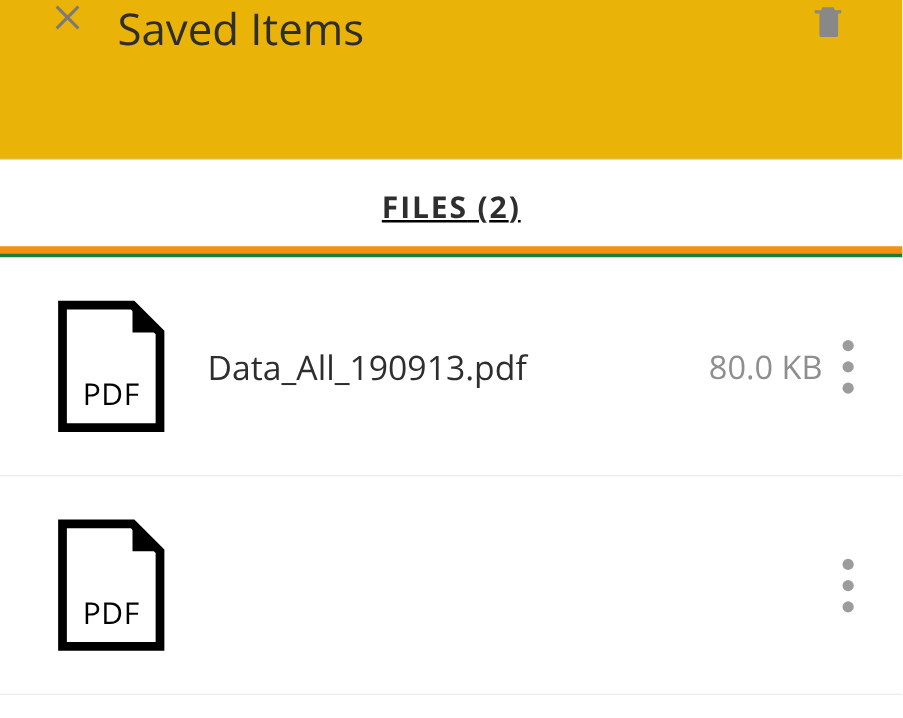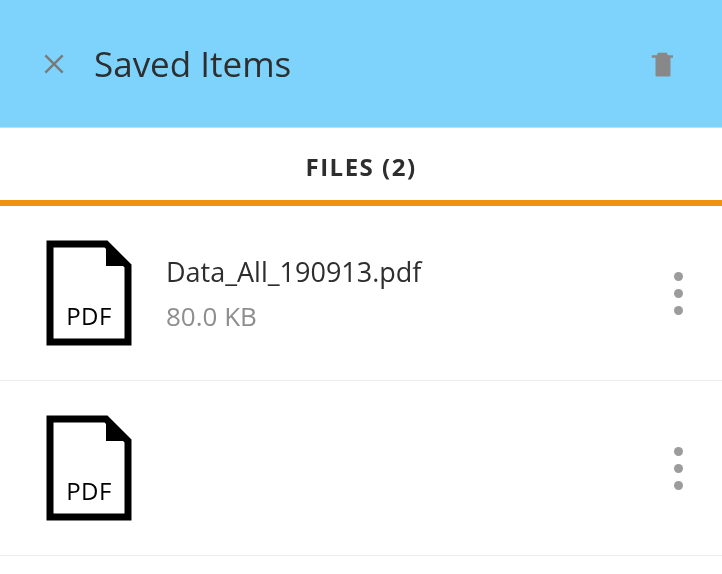--- a/index.html
+++ b/index.html
@@ -4,24 +4,24 @@
   <style>
     * { box-sizing: border-box; margin: 0; padding: 0; }
     body {
       font-family: "Segoe UI", "Open Sans", -apple-system, sans-serif;
       background: #fff;
       width: 722px;
       height: 574px;
       overflow: hidden;
     }
     .header {
-      background: #7dd3fc;
+      background: #eab308;
       height: 128px;
       display: flex;
-      align-items: center;
+      align-items: flex-start;
       padding: 0 42px 0 40px;
       border-bottom: 1px solid #d8d8d8;
     }
     .close-btn {
       width: 28px;
       height: 28px;
       display: flex;
       align-items: center;
       justify-content: center;
       cursor: pointer;
@@ -39,22 +39,23 @@
       height: 34px;
       display: flex;
       align-items: center;
       justify-content: center;
       cursor: pointer;
       color: #888;
     }
     .tabs {
       display: flex;
       height: 78px;
-      border-bottom: 1px solid #15803d;
+      border-bottom: 4px solid #15803d;
       background: #fff;
+      text-decoration: underline;
     }
     .tab {
       flex: 1;
       display: flex;
       align-items: center;
       justify-content: center;
       font-size: 24px;
       font-weight: 700;
       letter-spacing: 1.5px;
       cursor: pointer;
@@ -98,22 +99,22 @@
       right: 0;
       text-align: center;
       font-size: 24px;
       font-weight: 400;
       color: #000;
       letter-spacing: 0.5px;
     }
     .file-info {
       flex: 1;
       display: flex;
-      flex-direction: column;
-      justify-content: flex-end;
+      flex-direction: row;
+      justify-content: space-between;
       gap: 8px;
     }
     .file-name {
       font-size: 27px;
       color: #2e2e2e;
       font-weight: 400;
     }
     .file-size {
       font-size: 26px;
       color: #8e8e8e;

